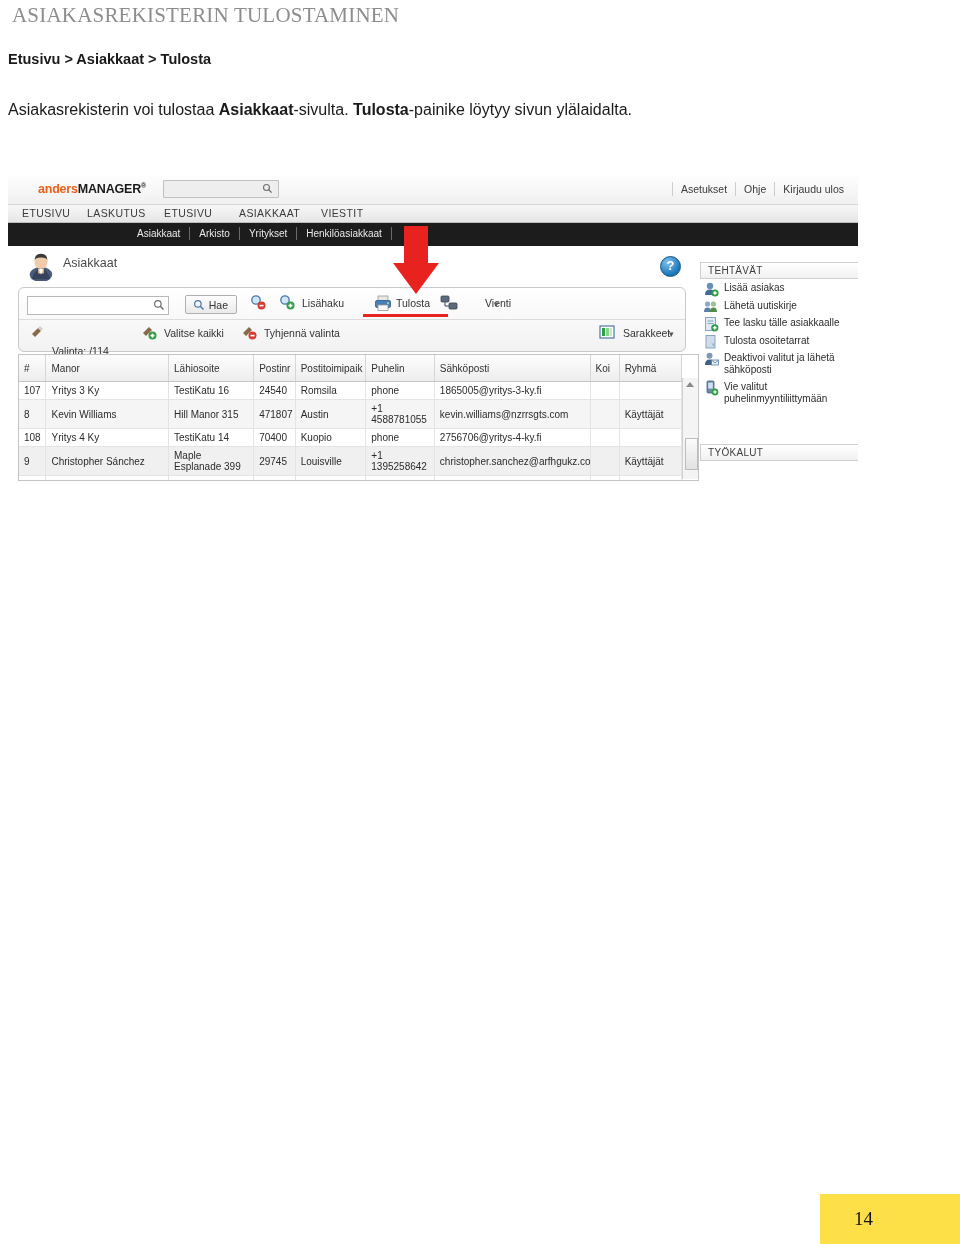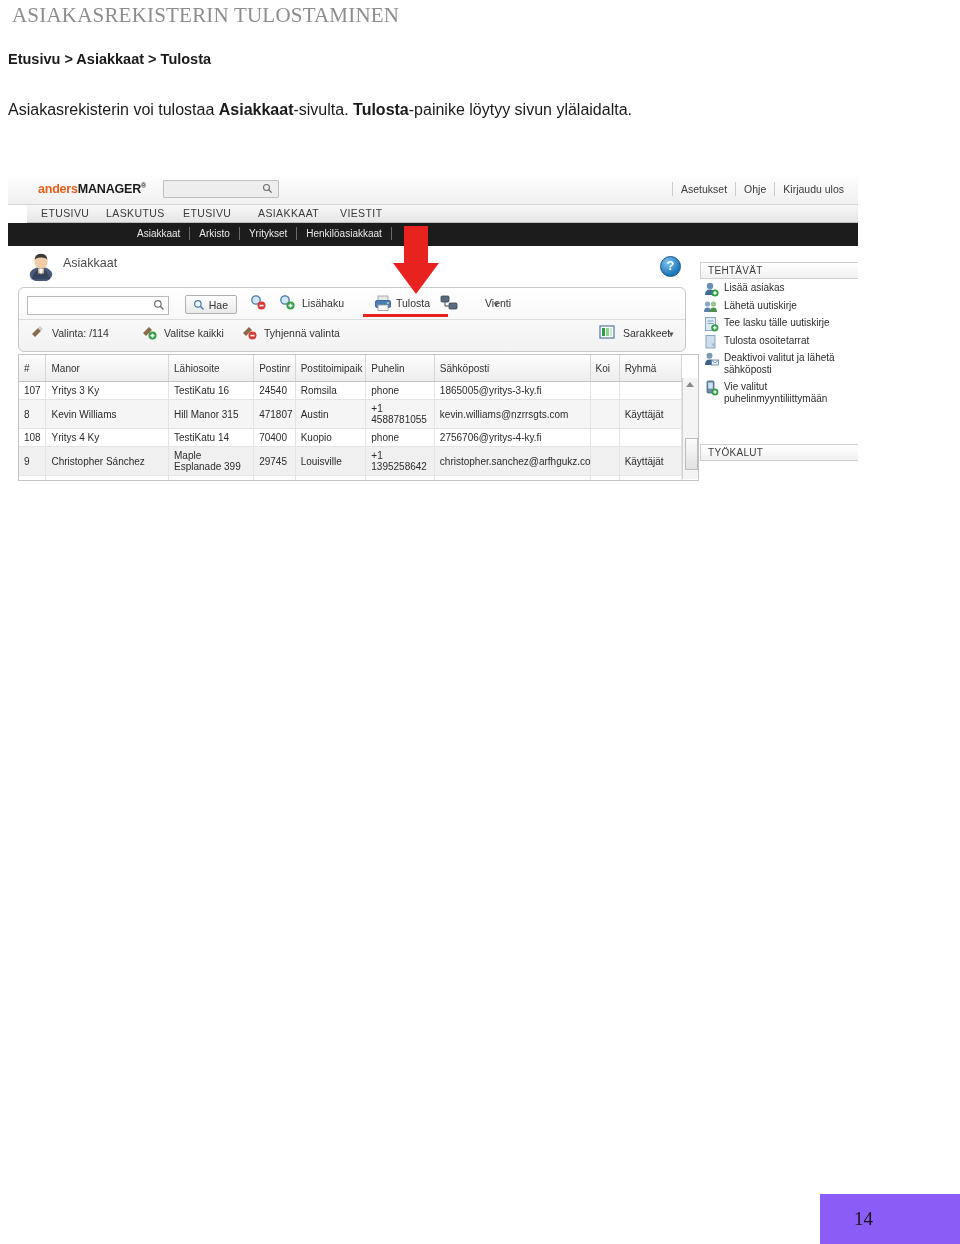--- a/index.html
+++ b/index.html
@@ -119,21 +119,20 @@
   .toplink:first-child { border-left: 1px solid #cccccc; }
   .toplink:last-child { border-right: none; }
 
   
   .mainnav {
     position: absolute;
     left: 0; top: 31px;
     width: 850px; height: 17px;
     background: linear-gradient(#f7f7f7, #e6e6e6);
     border-bottom: 1px solid #bdbdbd;
-    margin-left: 19px;
   }
   .mainnav-item {
     position: absolute;
     top: 2px;
     font-size: 10.5px;
     color: #3a3a3a;
     letter-spacing: .4px;
     white-space: nowrap;
   }
 
@@ -372,21 +371,21 @@
     z-index: 40;
   }
 
   
   .pagenum {
     position: absolute;
     right: 0;
     bottom: 0;
     width: 140px;
     height: 50px;
-    background: #8b5cf6;
+    background: #fde047;
     color: #141414;
     font-family: "Liberation Serif", serif;
     font-size: 19px;
     line-height: 50px;
     padding-left: 34px;
     box-sizing: border-box;
   }
 </style>
 </head>
 <body>
@@ -497,21 +496,21 @@
     </svg>
     <div class="tool-item" style="left:466px;top:8px">Vienti</div>
     <div class="tool-item" style="left:475px;top:9px;font-size:9px;color:#555">▾</div>
 
     <div class="tbl-sep"></div>
 
     <svg class="ico" style="left:10px;top:36px" viewBox="0 0 16 16">
       <path d="M3 10 L9 4 L12 7 L6 13 Z" fill="#8a6a4a"></path>
       <path d="M9 4 L11 2 L14 5 L12 7 Z" fill="#cfcfcf"></path>
     </svg>
-    <div class="tool-item" style="left:33px;top:38px">Valinta: /114</div>
+    <div class="tool-item" style="left:33px;top:56px">Valinta: /114</div>
 
     <svg class="ico" style="left:122px;top:36px" viewBox="0 0 16 16">
       <path d="M2 9 L8 3 L11 6 L5 12 Z" fill="#8a6a4a"></path>
       <circle cx="11.5" cy="11.5" r="4" fill="#2f9e44"></circle>
       <rect x="9.5" y="10.8" width="4" height="1.6" fill="#ffffff"></rect>
       <rect x="10.7" y="9.6" width="1.6" height="4" fill="#ffffff"></rect>
     </svg>
     <div class="tool-item" style="left:145px;top:38px">Valitse kaikki</div>
 
     <svg class="ico" style="left:222px;top:36px" viewBox="0 0 16 16">
@@ -647,21 +646,21 @@
 
     <div class="panel-item">
       <svg class="ico" style="left:3px;top:2px" viewBox="0 0 16 16">
         <rect x="2.5" y="1.5" width="10" height="13" fill="#dfeaf5" stroke="#7a9ec0" stroke-width="0.9"></rect>
         <line x1="4.5" y1="5" x2="10.5" y2="5" stroke="#7a9ec0" stroke-width="0.9"></line>
         <line x1="4.5" y1="7.5" x2="10.5" y2="7.5" stroke="#7a9ec0" stroke-width="0.9"></line>
         <circle cx="11.8" cy="11.8" r="3.6" fill="#2f9e44"></circle>
         <rect x="10" y="11.1" width="3.6" height="1.4" fill="#fff"></rect>
         <rect x="11.1" y="10" width="1.4" height="3.6" fill="#fff"></rect>
       </svg>
-      <span>Tee lasku tälle uutiskirje</span>
+      <span>Tee lasku tälle asiakkaalle</span>
     </div>
 
     <div class="panel-item">
       <svg class="ico" style="left:3px;top:2px" viewBox="0 0 16 16">
         <rect x="3" y="1.5" width="9" height="12.5" fill="#cfdcea" stroke="#7a9ec0" stroke-width="0.9"></rect>
         <path d="M8 9.5 L12 9.5 L12 14 Z" fill="#9fb8d0"></path>
       </svg>
       <span>Tulosta osoitetarrat</span>
     </div>
 

